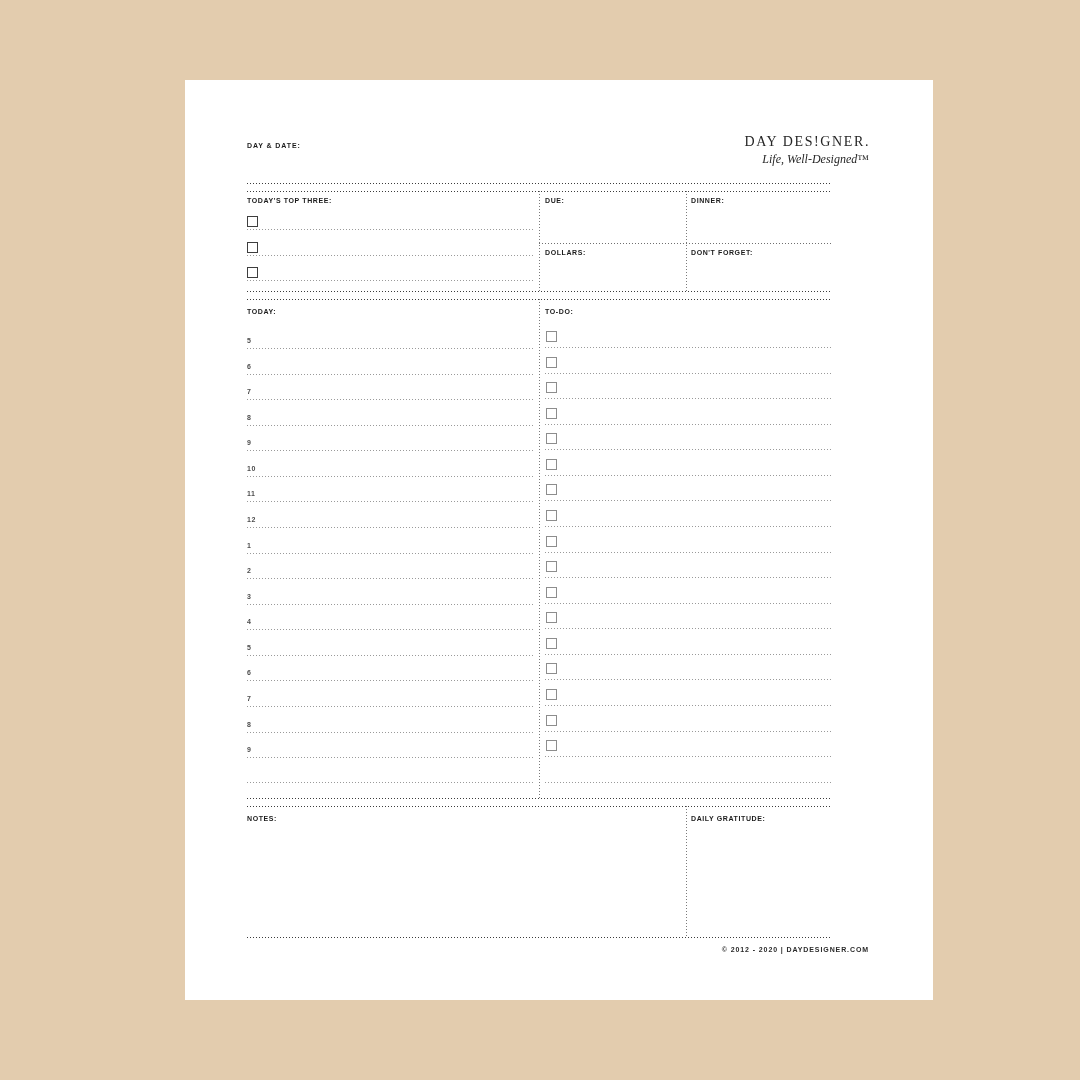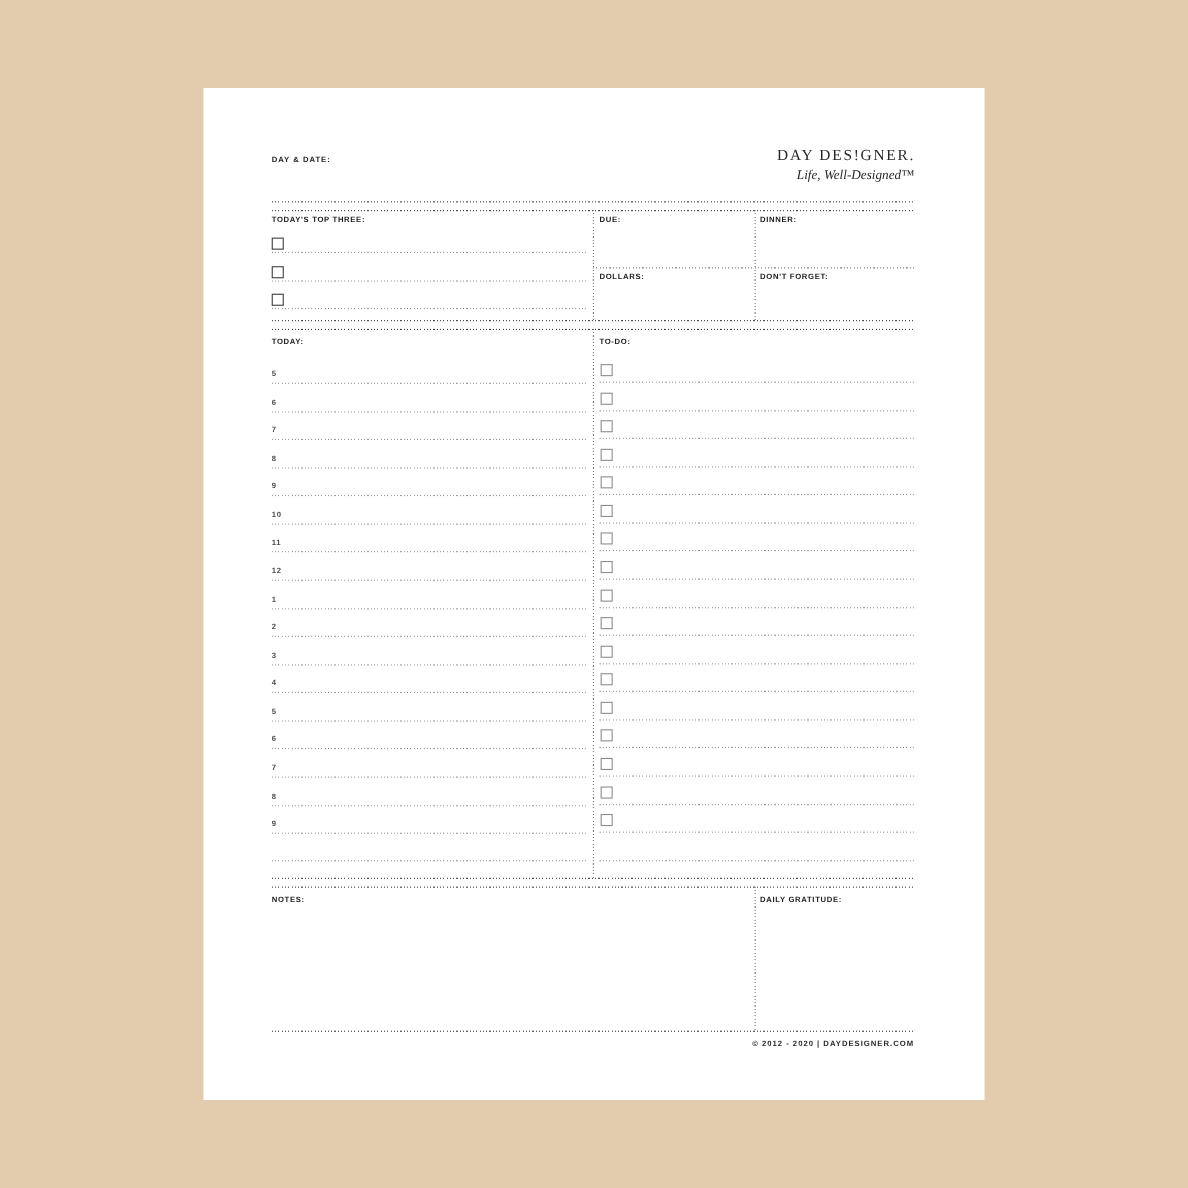--- a/index.html
+++ b/index.html
@@ -1,21 +1,21 @@
 <!DOCTYPE html>
 <html><head>
 <meta charset="utf-8">
 <style>
   html,body{margin:0;padding:0;}
   body{
     width:1080px;height:1080px;position:relative;overflow:hidden;
     font-family:"Liberation Sans",sans-serif;
   }
   .bg{position:absolute;inset:0;}
-  .page{position:absolute;left:185px;top:80px;width:710px;height:920px;background:#ffffff;}
+  .page{position:absolute;left:185px;top:80px;width:710px;height:920px;background:#ffffff;padding-left:38px;}
   .abs{position:absolute;}
 
   
   .dotline{position:absolute;height:1px;
     background-image:repeating-linear-gradient(90deg,#3c3c3c 0 1px,transparent 1px 3px);}
   .dotline.light{background-image:repeating-linear-gradient(90deg,#9a9a9a 0 1px,transparent 1px 3px);}
   .dotline.mid{background-image:repeating-linear-gradient(90deg,#6f6f6f 0 1px,transparent 1px 3px);}
   .vline{position:absolute;width:1px;
     background-image:repeating-linear-gradient(180deg,#7a7a7a 0 1px,transparent 1px 3px);}
 

